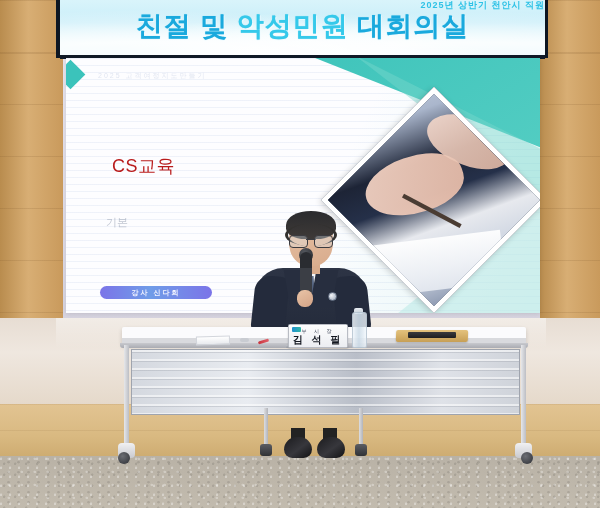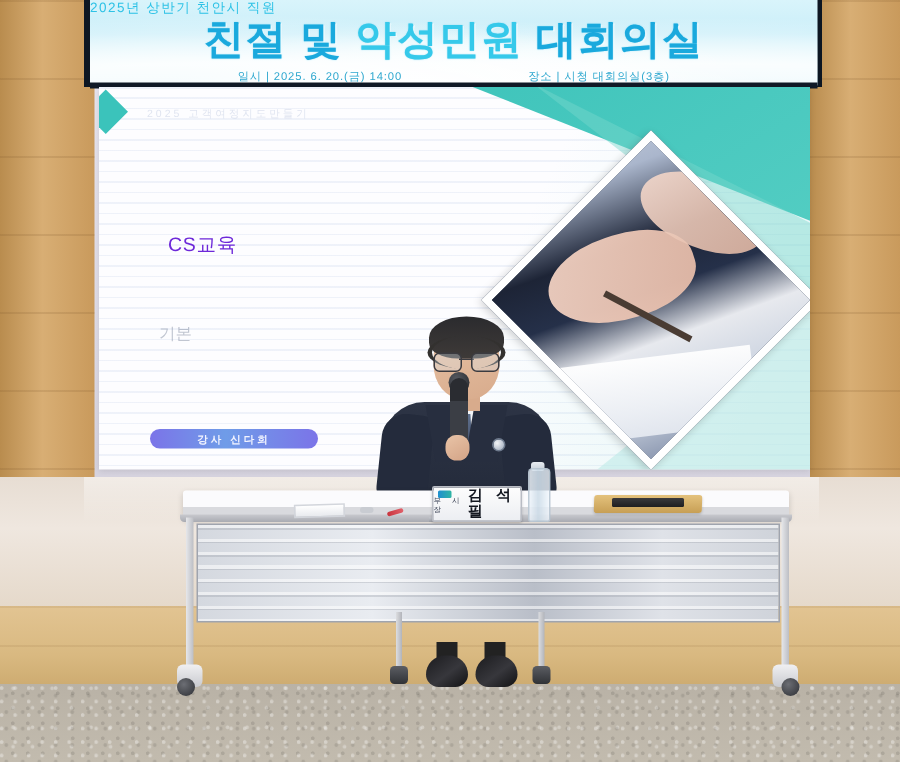--- a/index.html
+++ b/index.html
@@ -133,21 +133,21 @@
     position:absolute;left:32px;top:13px;
     font-size:7px;letter-spacing:2px;color:rgba(120,140,185,.22);
     white-space:nowrap;
   }
   .slide-diamond{
     position:absolute;left:-6px;top:6px;width:21px;height:21px;
     background:#3bc3bb;transform:rotate(45deg);
   }
   .slide-sub{
     position:absolute;left:46px;top:96px;
-    font-size:13px;color:#6d28d9;letter-spacing:.5px;
+    font-size:18px;color:#b91c1c;letter-spacing:.5px;
   }
   .slide-title{
     position:absolute;left:36px;top:116px;
     font-size:30px;font-weight:700;color:#252d3a;letter-spacing:-.5px;
     white-space:nowrap;
   }
   .slide-note{
     position:absolute;left:40px;top:157px;
     font-size:11px;color:rgba(110,122,145,.42);
   }
@@ -166,22 +166,22 @@
     overflow:hidden;
   }
   .banner-clouds{
     position:absolute;inset:0;
     background:
       radial-gradient(ellipse at 18% 115%, rgba(255,255,255,.85) 0 26%, transparent 60%),
       radial-gradient(ellipse at 52% 120%, rgba(255,255,255,.75) 0 24%, transparent 58%),
       radial-gradient(ellipse at 85% 112%, rgba(255,255,255,.8) 0 24%, transparent 58%);
   }
   .banner-pretitle{
-    position:absolute;left:0;right:0;top:-1px;text-align:left;
-    font-size:9px;font-weight:400;color:#2ec2e6;letter-spacing:1px;
+    position:absolute;left:0;right:0;top:-1px;text-align:right;
+    font-size:9px;font-weight:700;color:#2ec2e6;letter-spacing:1px;
   }
   .banner-title{
     position:absolute;left:0;right:0;top:8px;text-align:center;
     font-size:27px;font-weight:700;letter-spacing:1px;
     color:#1aa9dd;
     text-shadow:0 0 1px #7fd8f2, 1px 1px 0 rgba(255,255,255,.7);
   }
   .banner-title .accent{color:#35c9ea;}
   .banner-meta{
     position:absolute;left:0;right:0;bottom:1px;
@@ -328,21 +328,21 @@
     position:absolute;top:428px;width:14px;height:14px;background:#222;
   }
   .sockL{left:291px;} .sockR{left:323px;}
 
   
   .nameplate{
     position:absolute;left:288px;top:324px;width:58px;height:22px;
     background:linear-gradient(to bottom,#fdfdfd,#eceef2);
     border:1.1px solid #b9bcc4;border-radius:1.5px;
     box-shadow:0 1px 2px rgba(0,0,0,.18);
-    display:flex;flex-direction:row;align-items:center;justify-content:center;
+    display:flex;flex-direction:column;align-items:center;justify-content:center;
     overflow:hidden;
   }
   .np-logo{
     position:absolute;left:3px;top:2px;width:9px;height:5px;
     background:linear-gradient(to right,#1f8fd0,#2fb5a4);border-radius:1px;
   }
   .np-rank{font-size:5px;color:#394154;letter-spacing:3px;line-height:6px;margin-top:1px;}
   .np-name{font-size:10px;font-weight:700;color:#12161f;letter-spacing:3px;line-height:11px;}
   .np-stand{
     position:absolute;left:286px;top:345px;width:62px;height:3px;
@@ -404,24 +404,20 @@
   <div class="stage-edge"></div>
   <div class="stage-front"></div>
   <div class="carpet"></div>
 
   <div class="screen-frame"></div>
 
   <div class="banner">
     <div class="banner-clouds"></div>
     <div class="banner-pretitle">2025년 상반기 천안시 직원</div>
     <div class="banner-title"><span>친절 및 </span><span class="accent">악성민원</span><span> 대회의실</span></div>
-    <div class="banner-meta">
-      <span>일시 | 2025. 6. 20.(금) 14:00</span>
-      <span>장소 | 시청 대회의실(3층)</span>
-    </div>
   </div>
   <div class="banner-bottombar"></div>
 
   <div class="screen">
     <div class="screen-lines"></div>
     <div class="grad-wash"></div>
     <div class="wedge-teal"></div>
     <div class="wedge-teal2"></div>
     <div class="wedge-pale"></div>
 

